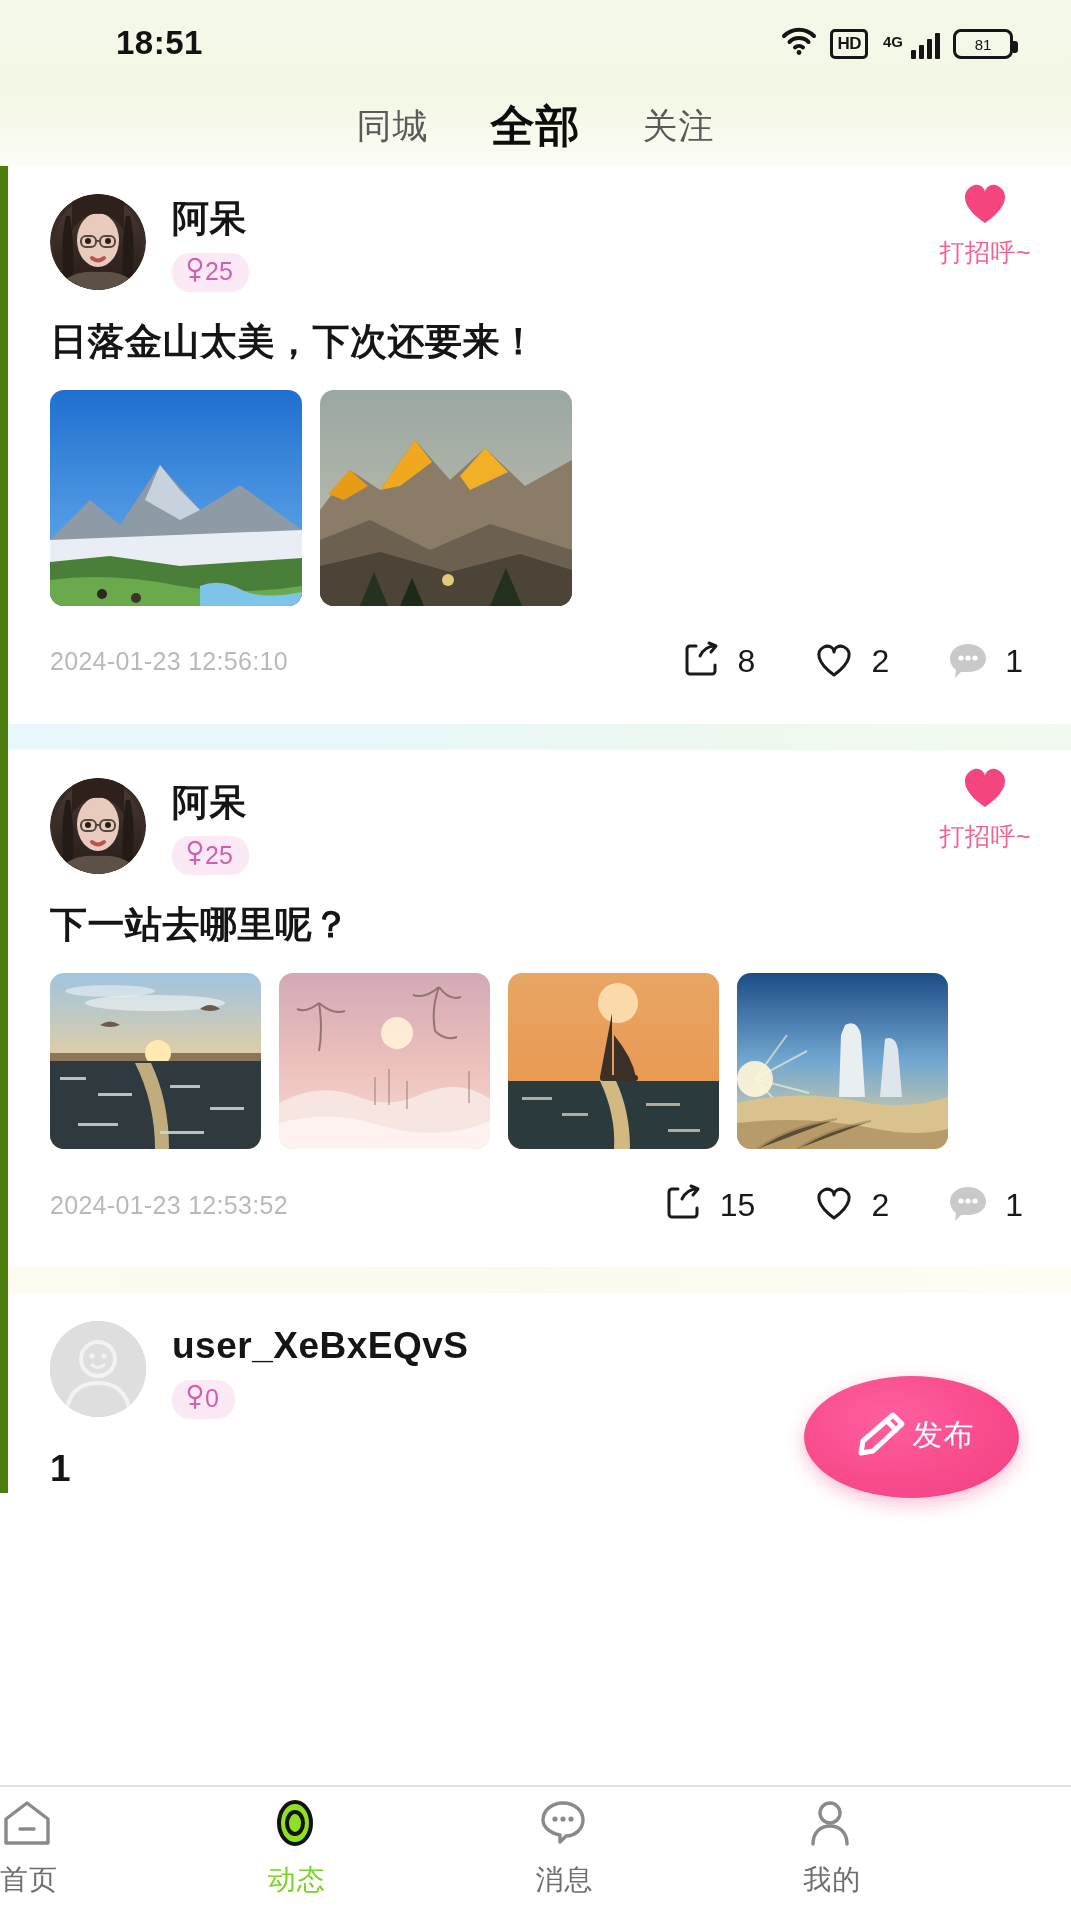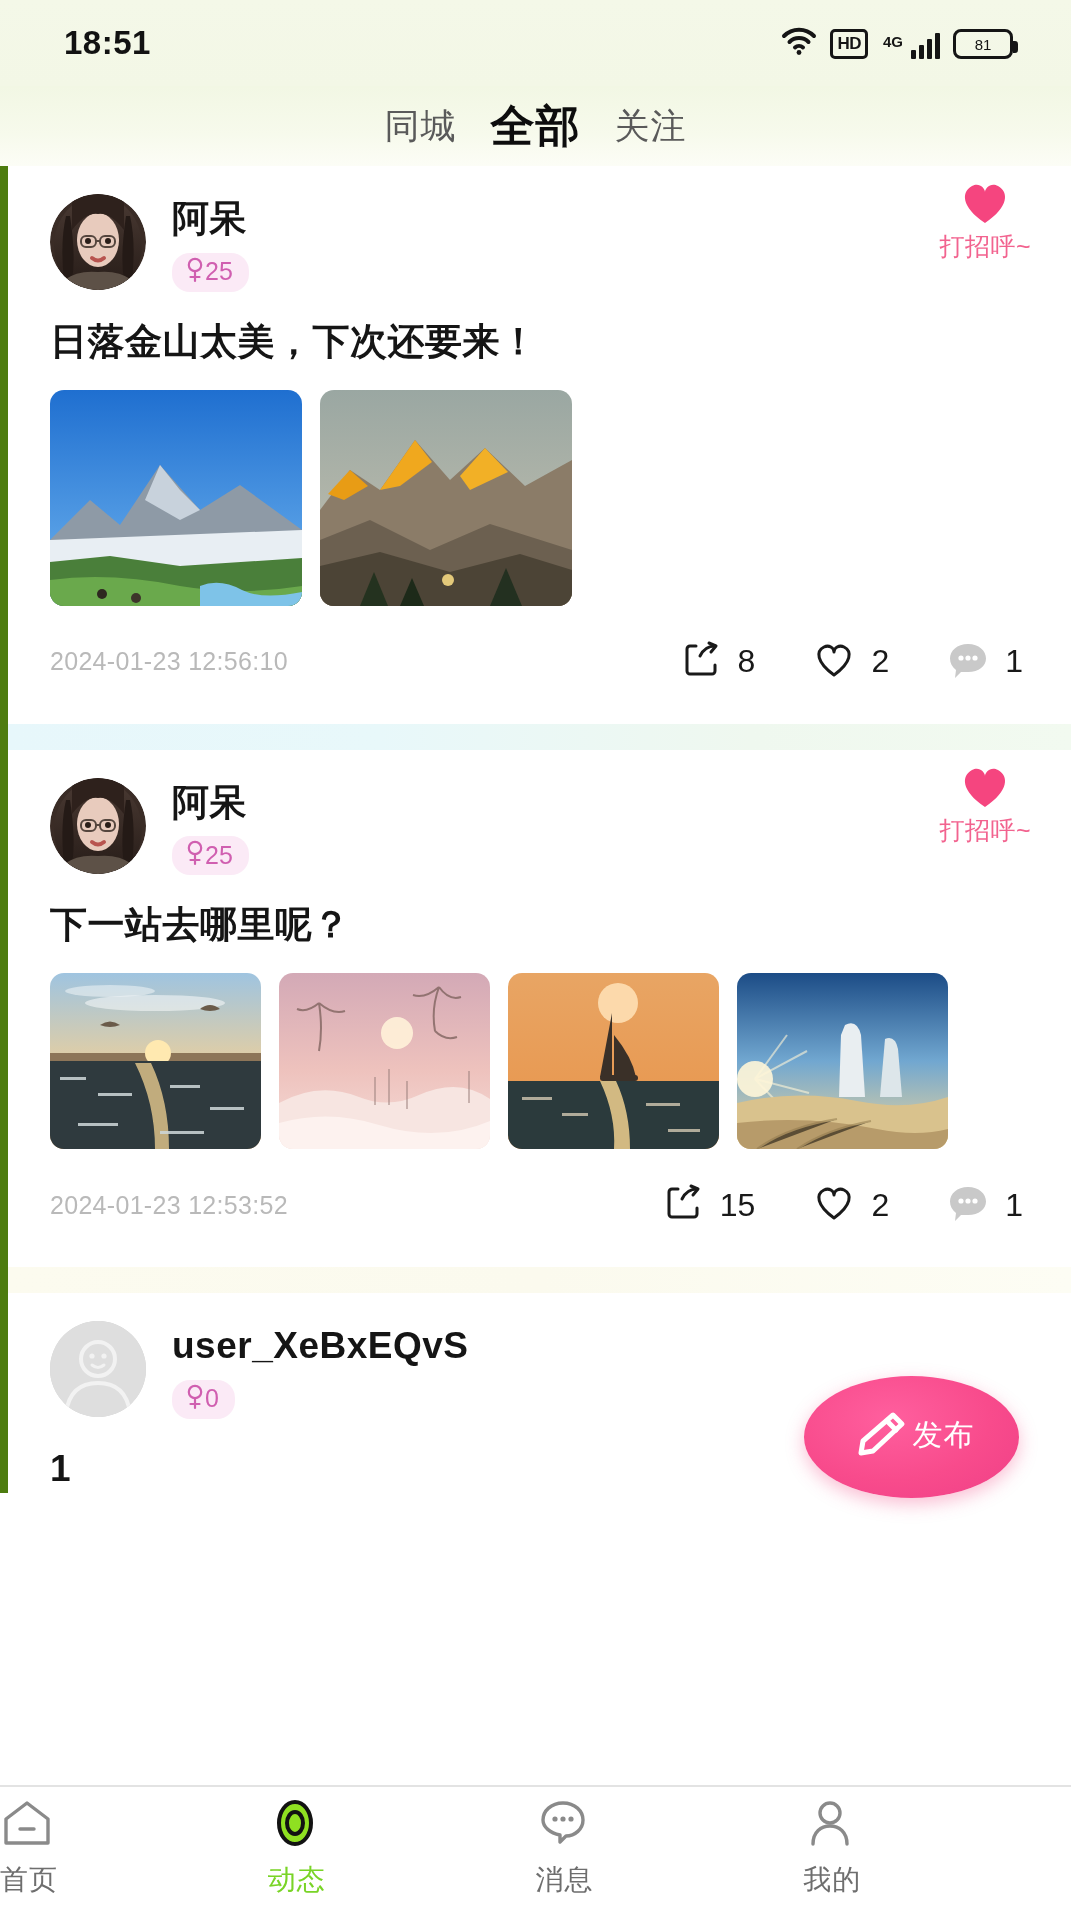--- a/index.html
+++ b/index.html
@@ -11,21 +11,21 @@
     overflow: hidden;
   }
 
   
   .statusbar {
     height: 86px;
     background: linear-gradient(180deg,#f4f8e8 0%, #f3f7e6 100%);
     display: flex;
     align-items: center;
     justify-content: space-between;
-    padding: 0 58px 0 64px;
+    padding: 0 58px 0 116px;
   }
   .clock {
     font-size: 33px;
     font-weight: 700;
     color: #121212;
     letter-spacing: 0.5px;
   }
   .status-icons { display: flex; align-items: flex-end; gap: 13px; }
   .hd-badge {
     border: 3px solid #151515;
@@ -54,21 +54,21 @@
   .battery::after{
     content:""; position:absolute; right:-8px; top:9px; width:5px; height:12px;
     background:#151515; border-radius: 0 3px 3px 0;
   }
   .battery span{ font-size:15px; font-weight:400; color:#151515; line-height:1;}
 
   
   .tabbar {
     height: 80px;
     background: linear-gradient(180deg,#f2f7e4 0%, #f7faec 60%, #fcfdf6 100%);
-    display: flex; align-items: center; justify-content: center; gap: 34px;
+    display: flex; align-items: center; justify-content: center; gap: 62px;
   }
   .tab { font-size: 35px; color:#5a5a5a; letter-spacing: 1px; }
   .tab.active { font-size: 44px; font-weight: 700; color:#0d0d0d; }
 
   
   .feed { background:#4d7c0f;padding-left:8px; }
   .post { padding: 0 0 0 0; background:#fff; position: relative; }
 
   .post-head{
     display:flex; align-items:flex-start; padding: 28px 42px 0 42px; position: relative;
@@ -84,21 +84,21 @@
   .uname{ font-size: 37px; font-weight: 700; color:#151515; line-height: 1.15; letter-spacing:.5px;}
   .gender-pill{
     margin-top: 12px;
     display:inline-flex; align-items:center; 
     background:#fbeaf6; border-radius: 18px; padding: 4px 16px 5px 13px;
   }
   .gender-pill .age{ font-size: 25px; color:#d05fb0; line-height:1; }
 
   .greet{
     position:absolute; right: 40px; top: 14px;
-    display:flex; flex-direction:column; align-items:center; 
+    display:flex; flex-direction:column; align-items:center; gap: 6px;
   }
   .greet-label{ font-size: 25px; color:#f2638f; letter-spacing:.5px;}
 
   .post-text{
     font-size: 37px; font-weight: 700; color:#151515;
     padding: 26px 42px 0 42px; line-height: 1.3; letter-spacing: .5px;
   }
 
   .grid{ padding: 24px 42px 0 42px; display:flex; flex-wrap:wrap; gap: 18px; }
   .grid.two .cell{ width: 252px; height: 216px; }

